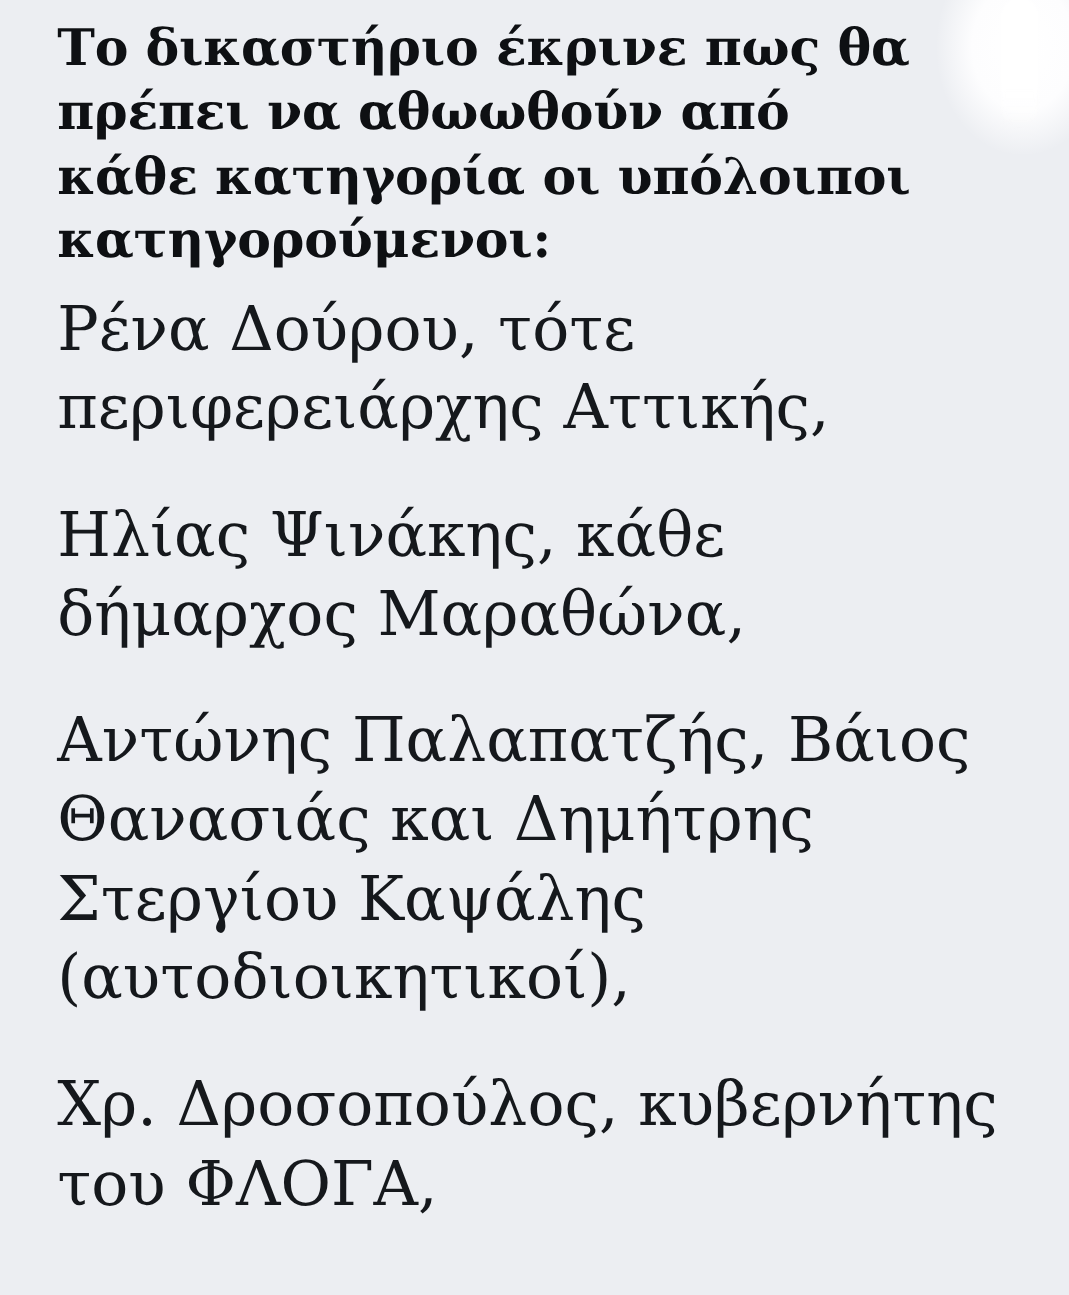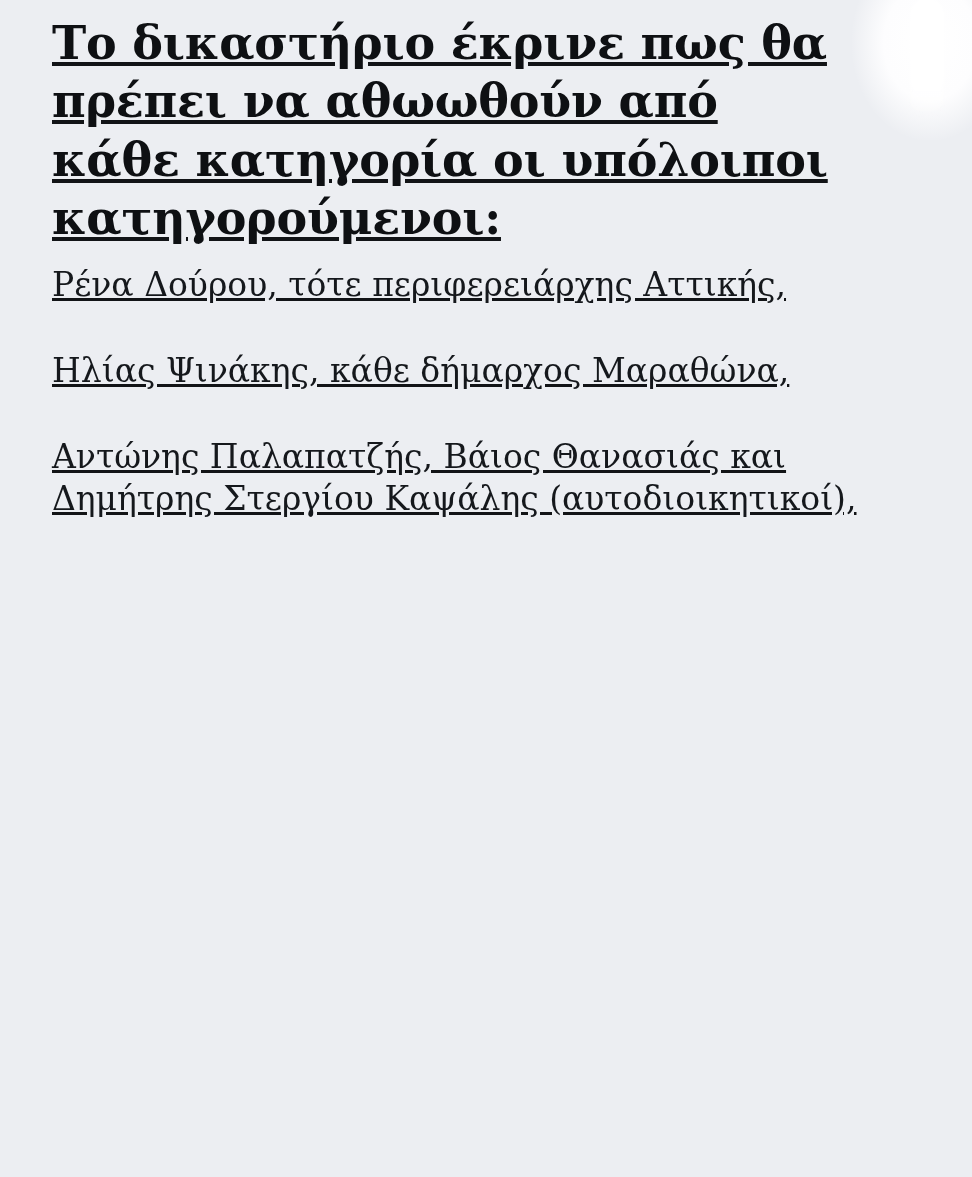--- a/index.html
+++ b/index.html
@@ -36,38 +36,37 @@
     border-radius: 18px;
     background: linear-gradient(180deg, #ffffff 0%, #ffffff 68%, rgba(255,255,255,0) 100%);
     filter: blur(2px);
   }
 
   .doc {
     position: relative;
     padding: 14px 34px 0 52px;
     box-sizing: border-box;
     width: 968px;
-    text-decoration: underline;
   }
 
   .headline {
     font-family: "DejaVu Serif", "Liberation Serif", serif;
     font-weight: 700;
     font-size: 46px;
     line-height: 1.27;
     letter-spacing: -0.2px;
     margin: 0 0 16px 0;
     color: #0e1013;
     max-width: 800px;
   }
 
   .para {
     font-family: "DejaVu Serif", "Liberation Serif", serif;
     font-weight: 400;
-    font-size: 33px;
+    font-size: 56px;
     line-height: 1.28;
     margin: 0 0 44px 0;
     color: #15181c;
     max-width: 905px;
   }
   .para:first-of-type {
     margin-top: 4px;
   }
   .para.last {
     margin-bottom: 0;
@@ -82,14 +81,15 @@
 
   <h1 class="headline">Το δικαστήριο έκρινε πως θα πρέπει να αθωωθούν από κάθε κατηγορία οι υπόλοιποι κατηγορούμενοι:</h1>
 
   <p class="para">Ρένα Δούρου, τότε περιφερειάρχης Αττικής,</p>
 
   <p class="para">Ηλίας Ψινάκης, κάθε δήμαρχος Μαραθώνα,</p>
 
   <p class="para">Αντώνης Παλαπατζής, Βάιος Θανασιάς και Δημήτρης Στεργίου Καψάλης (αυτοδιοικητικοί),</p>
 
 
+  <p class="para last">Χρ. Δροσοπούλος, κυβερνήτης του ΦΛΟΓΑ,</p>
 
 </div>
 
 </body></html>

